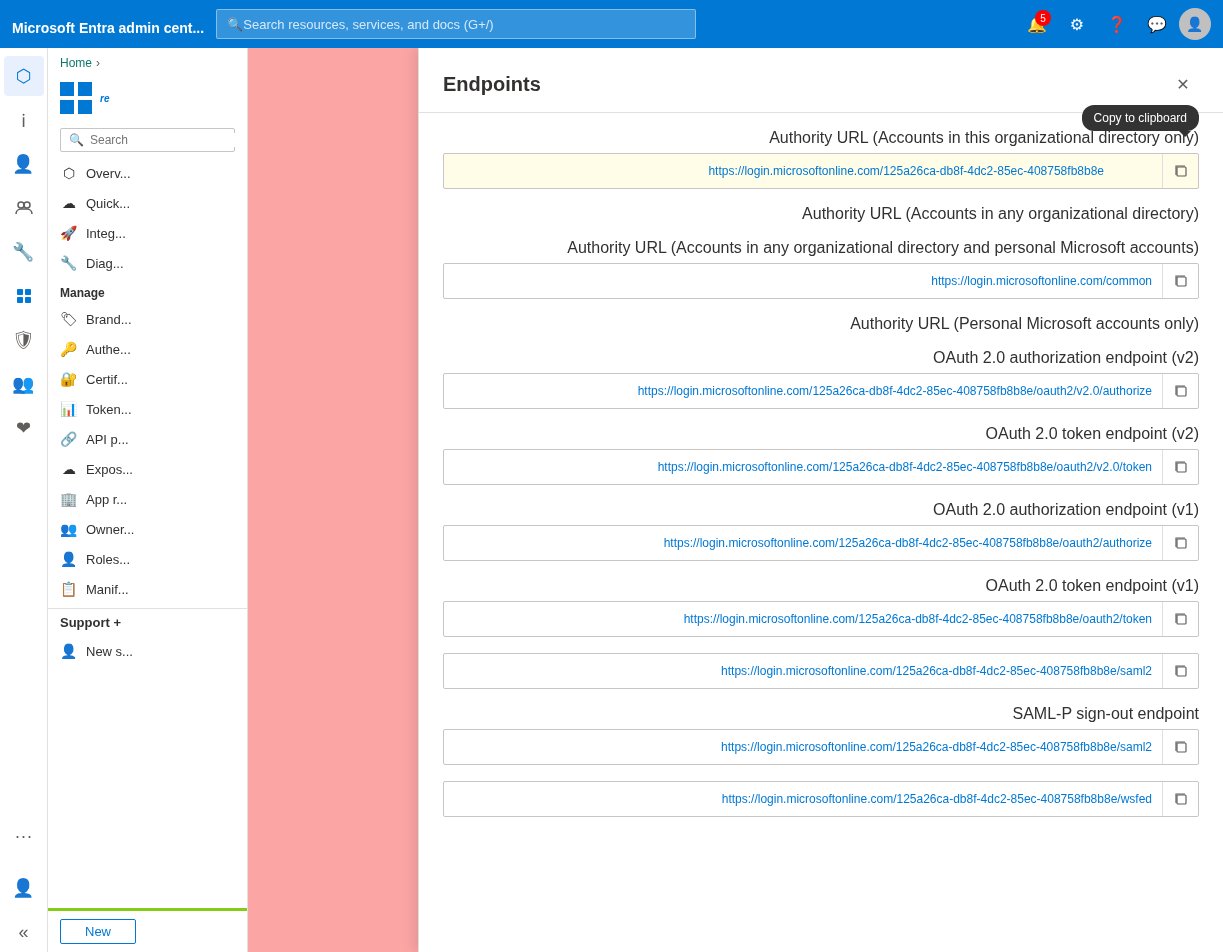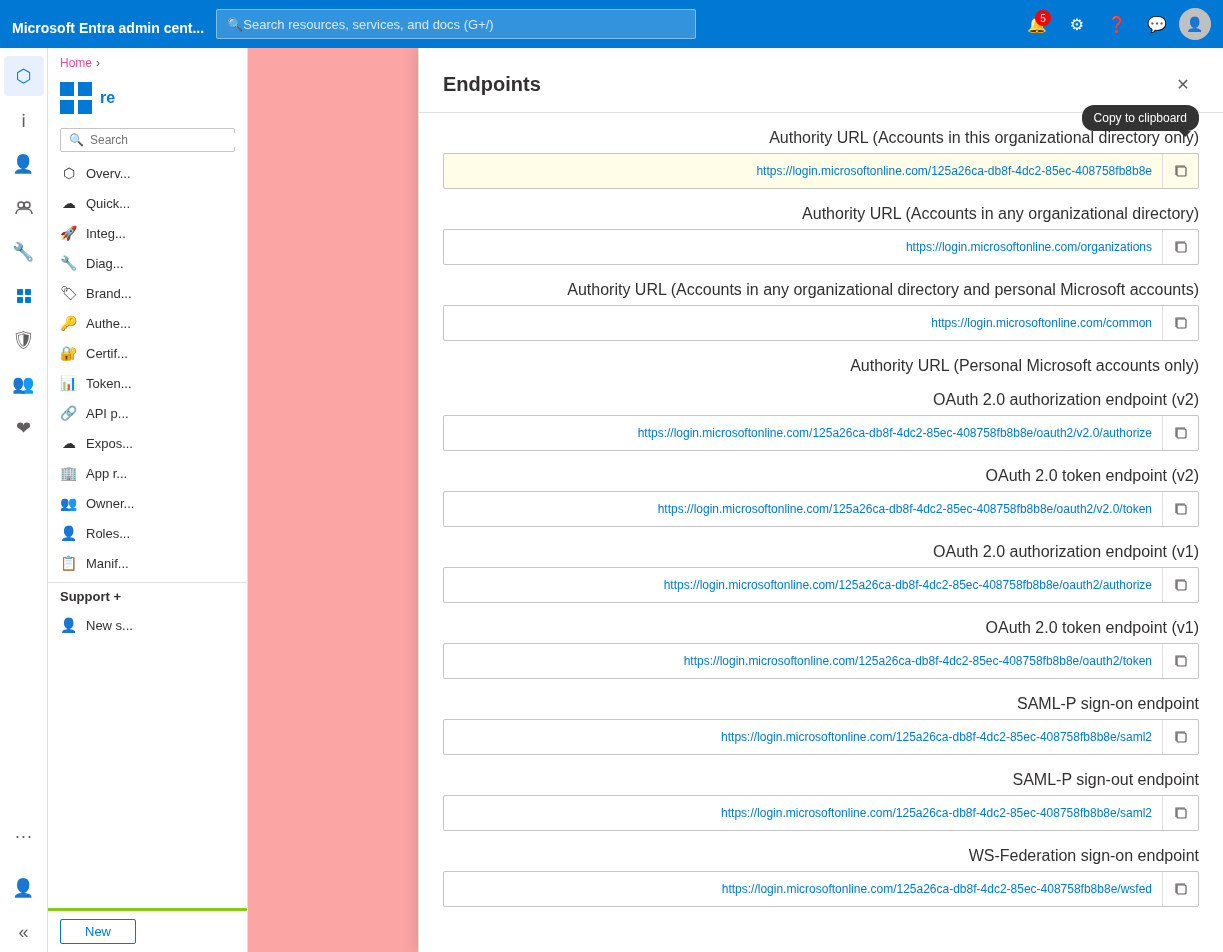--- a/index.html
+++ b/index.html
@@ -49,21 +49,21 @@
     .nav-rail-bottom { margin-top: auto; margin-bottom: 8px; }
 
     
     .sidebar {
       width: 200px; background: white; border-right: 1px solid #e0e0e0; display: flex;
       flex-direction: column; flex-shrink: 0; overflow-y: auto;
     }
     .sidebar-breadcrumb { padding: 8px 12px 4px; display: flex; align-items: center; gap: 4px; font-size: 12px; color: #605e5c; }
     .sidebar-app-header { padding: 8px 12px; display: flex; align-items: center; gap: 8px; }
     .sidebar-app-icon { width: 32px; height: 32px; }
-    .sidebar-app-name { font-size: 16px; font-weight: 600; color: #0078d4; }
+    .sidebar-app-name { font-size: 10px; font-weight: 600; color: #0078d4; font-style: italic; }
     .sidebar-search { padding: 6px 12px; }
     .sidebar-search-box {
       display: flex; align-items: center; border: 1px solid #c8c6c4; border-radius: 2px;
       padding: 4px 8px; gap: 6px; background: white;
     }
     .sidebar-search-box input { border: none; outline: none; font-size: 12px; flex: 1; }
     .sidebar-section-label { padding: 8px 12px 4px; font-size: 12px; font-weight: 600; color: #323130; }
     .sidebar-item {
       display: flex; align-items: center; gap: 8px; padding: 6px 12px; cursor: pointer;
       color: #323130; font-size: 13px;
@@ -92,21 +92,21 @@
     }
 
     .panel-body { padding: 16px 24px; display: flex; flex-direction: column; gap: 16px; }
 
     .endpoint-group { display: flex; flex-direction: column; gap: 6px; }
     .endpoint-label { font-size: 16px; color: #323130; }
     .endpoint-field {
       display: flex; align-items: center; border: 1px solid #c8c6c4; border-radius: 2px;
       background: white; overflow: hidden;
     }
-    .endpoint-field.highlighted { background: #fffde7; border-color: #c8c6c4; }
+    .endpoint-field.highlighted { background: #fffde7; border-color: #c8c6c4; gap: 48px; }
     .endpoint-value {
       flex: 1; padding: 6px 10px; font-size: 12px; color: #0078d4; white-space: nowrap;
       overflow: hidden; text-overflow: ellipsis; cursor: text;
     }
     .copy-btn {
       width: 36px; height: 34px; display: flex; align-items: center; justify-content: center;
       cursor: pointer; flex-shrink: 0; color: #605e5c; font-size: 14px;
       border-left: 1px solid #e0e0e0;
     }
     .tooltip {
@@ -165,21 +165,21 @@
     <div class="nav-rail-item">🛡</div>
     <div class="nav-rail-item">👥</div>
     <div class="nav-rail-item">❤</div>
     <div class="nav-rail-item nav-rail-bottom">···</div>
     <div class="nav-rail-item">👤</div>
     <div class="nav-rail-item">«</div>
   </div>
 
   <div class="sidebar">
     <div class="sidebar-breadcrumb">
-      <span style="color:#ec4899;cursor:pointer;">Home</span>
+      <span style="color:#0f766e;cursor:pointer;">Home</span>
       <span style="color:#605e5c;">›</span>
     </div>
     <div class="sidebar-app-header">
       <div class="sidebar-app-icon">
         <svg width="32" height="32" viewBox="0 0 32 32" xmlns="http://www.w3.org/2000/svg">
           <rect x="0" y="0" width="14" height="14" fill="#0078d4"></rect>
           <rect x="18" y="0" width="14" height="14" fill="#0078d4"></rect>
           <rect x="0" y="18" width="14" height="14" fill="#0078d4"></rect>
           <rect x="18" y="18" width="14" height="14" fill="#0078d4"></rect>
         </svg>
@@ -204,20 +204,21 @@
     </div>
     <div class="sidebar-item">
       <span class="sidebar-item-icon">🚀</span>
       <span>Integ...</span>
     </div>
     <div class="sidebar-item">
       <span class="sidebar-item-icon">🔧</span>
       <span>Diag...</span>
     </div>
 
+    <div class="sidebar-section-label">Manage</div>
 
     <div class="sidebar-item">
       <span class="sidebar-item-icon">🏷</span>
       <span>Brand...</span>
     </div>
     <div class="sidebar-item">
       <span class="sidebar-item-icon">🔑</span>
       <span>Authe...</span>
     </div>
     <div class="sidebar-item">
@@ -284,31 +285,20 @@
     <rect x="3" y="3" width="9" height="9" rx="1" stroke="#605e5c" stroke-width="1.2" fill="none"></rect>
     <path d="M2 11V2h9" stroke="#605e5c" stroke-width="1.2" fill="none"></path>
   </svg>
                 </div>
               </div>
               <div class="tooltip">Copy to clipboard</div>
             </div>
           </div>
           <div class="endpoint-group">
             <div class="endpoint-label">Authority URL (Accounts in any organizational directory)</div>
-            <div style="position: relative;">
-              <div class="endpoint-field">
-                <span class="endpoint-value">https://login.microsoftonline.com/organizations</span>
-                <div class="copy-btn">
-                  <svg width="14" height="14" viewBox="0 0 14 14" fill="none" xmlns="http://www.w3.org/2000/svg">
-    <rect x="3" y="3" width="9" height="9" rx="1" stroke="#605e5c" stroke-width="1.2" fill="none"></rect>
-    <path d="M2 11V2h9" stroke="#605e5c" stroke-width="1.2" fill="none"></path>
-  </svg>
-                </div>
-              </div>
-            </div>
           </div>
           <div class="endpoint-group">
             <div class="endpoint-label">Authority URL (Accounts in any organizational directory and personal Microsoft accounts)</div>
             <div style="position: relative;">
               <div class="endpoint-field">
                 <span class="endpoint-value">https://login.microsoftonline.com/common</span>
                 <div class="copy-btn">
                   <svg width="14" height="14" viewBox="0 0 14 14" fill="none" xmlns="http://www.w3.org/2000/svg">
     <rect x="3" y="3" width="9" height="9" rx="1" stroke="#605e5c" stroke-width="1.2" fill="none"></rect>
     <path d="M2 11V2h9" stroke="#605e5c" stroke-width="1.2" fill="none"></path>
@@ -370,21 +360,20 @@
                 <div class="copy-btn">
                   <svg width="14" height="14" viewBox="0 0 14 14" fill="none" xmlns="http://www.w3.org/2000/svg">
     <rect x="3" y="3" width="9" height="9" rx="1" stroke="#605e5c" stroke-width="1.2" fill="none"></rect>
     <path d="M2 11V2h9" stroke="#605e5c" stroke-width="1.2" fill="none"></path>
   </svg>
                 </div>
               </div>
             </div>
           </div>
           <div class="endpoint-group">
-            <div class="endpoint-label">SAML-P sign-on endpoint</div>
             <div style="position: relative;">
               <div class="endpoint-field">
                 <span class="endpoint-value">https://login.microsoftonline.com/125a26ca-db8f-4dc2-85ec-408758fb8b8e/saml2</span>
                 <div class="copy-btn">
                   <svg width="14" height="14" viewBox="0 0 14 14" fill="none" xmlns="http://www.w3.org/2000/svg">
     <rect x="3" y="3" width="9" height="9" rx="1" stroke="#605e5c" stroke-width="1.2" fill="none"></rect>
     <path d="M2 11V2h9" stroke="#605e5c" stroke-width="1.2" fill="none"></path>
   </svg>
                 </div>
               </div>
@@ -398,21 +387,20 @@
                 <div class="copy-btn">
                   <svg width="14" height="14" viewBox="0 0 14 14" fill="none" xmlns="http://www.w3.org/2000/svg">
     <rect x="3" y="3" width="9" height="9" rx="1" stroke="#605e5c" stroke-width="1.2" fill="none"></rect>
     <path d="M2 11V2h9" stroke="#605e5c" stroke-width="1.2" fill="none"></path>
   </svg>
                 </div>
               </div>
             </div>
           </div>
           <div class="endpoint-group">
-            <div class="endpoint-label">WS-Federation sign-on endpoint</div>
             <div style="position: relative;">
               <div class="endpoint-field">
                 <span class="endpoint-value">https://login.microsoftonline.com/125a26ca-db8f-4dc2-85ec-408758fb8b8e/wsfed</span>
                 <div class="copy-btn">
                   <svg width="14" height="14" viewBox="0 0 14 14" fill="none" xmlns="http://www.w3.org/2000/svg">
     <rect x="3" y="3" width="9" height="9" rx="1" stroke="#605e5c" stroke-width="1.2" fill="none"></rect>
     <path d="M2 11V2h9" stroke="#605e5c" stroke-width="1.2" fill="none"></path>
   </svg>
                 </div>
               </div>

